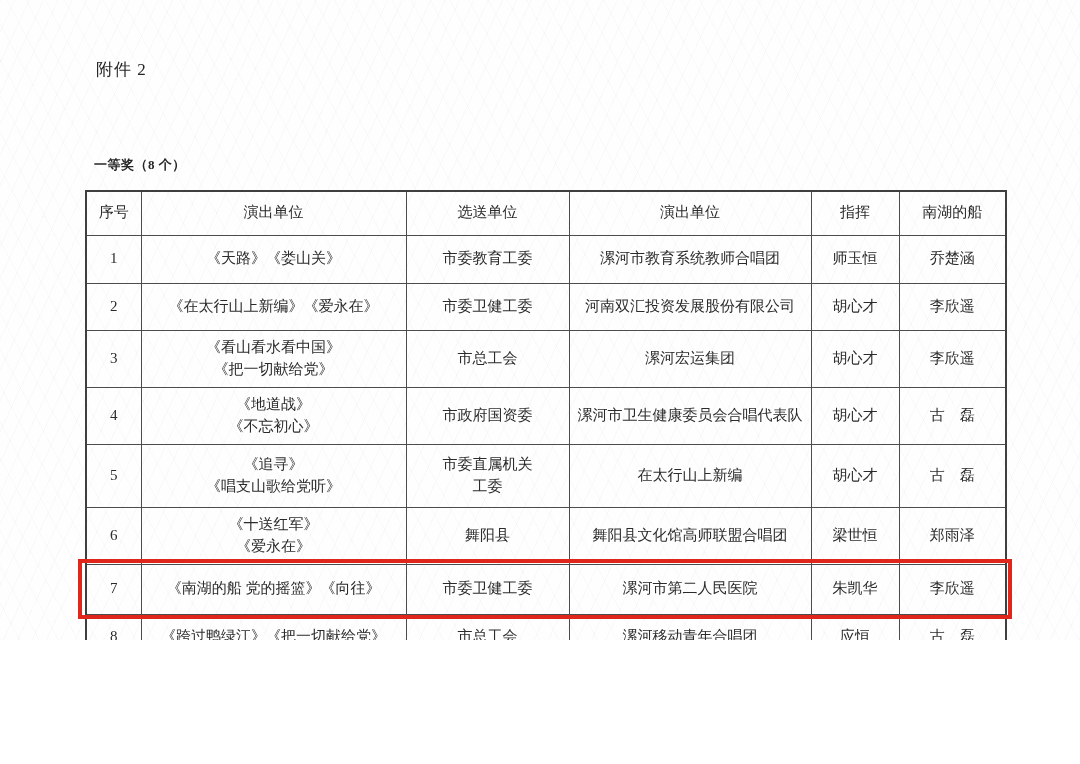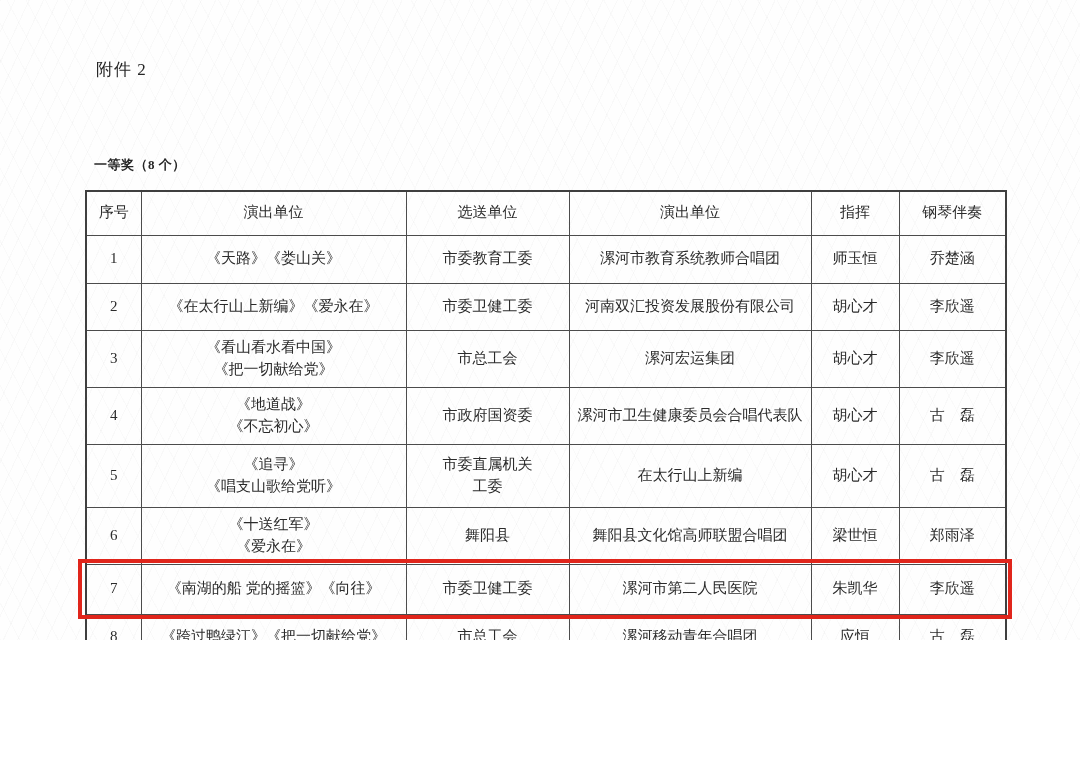--- a/index.html
+++ b/index.html
@@ -95,21 +95,21 @@
           <col class="c-conductor">
           <col class="c-pianist">
       </colgroup>
       <thead>
         <tr id="header-row">
             <th>序号</th>
             <th>演出单位</th>
             <th>选送单位</th>
             <th>演出单位</th>
             <th>指挥</th>
-            <th>钢琴伴奏</th>
+            <th>南湖的船</th>
           </tr>
       </thead>
       <tbody id="table-body">
           <tr>
             <td>1</td>
             <td>《天路》《娄山关》</td>
             <td>市委教育工委</td>
             <td>漯河市教育系统教师合唱团</td>
             <td>师玉恒</td>
             <td>乔楚涵</td>

